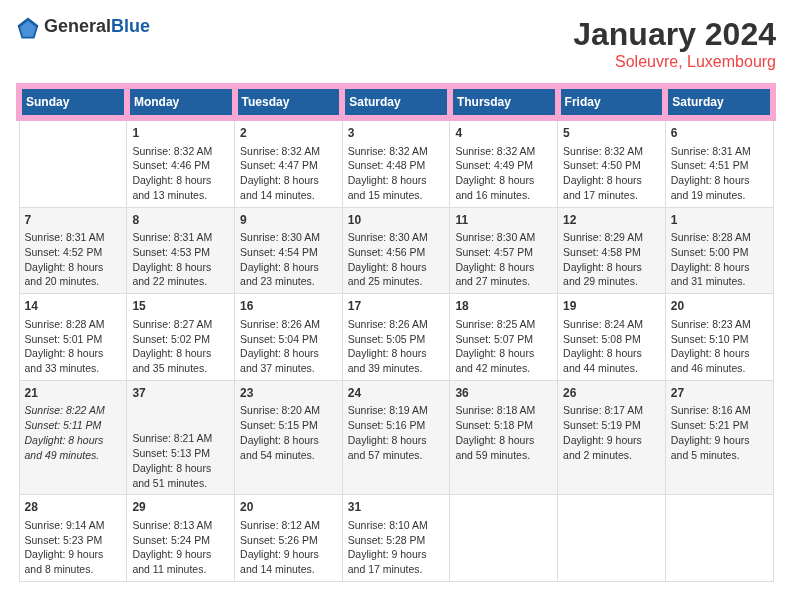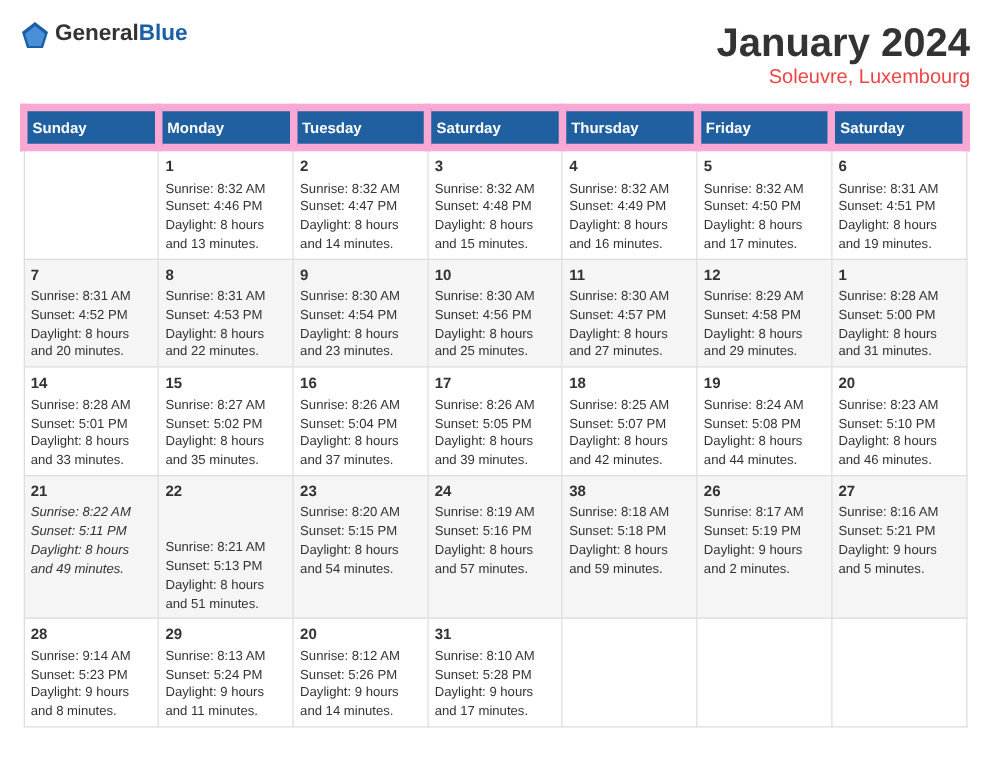--- a/index.html
+++ b/index.html
@@ -271,42 +271,42 @@
       </tr>
       <tr>
         <td>
           <span class="day-number">21</span>
           <div class="day-info" style="white-space: pre-line; font-style: italic;">Sunrise: 8:22 AM
 Sunset: 5:11 PM
 Daylight: 8 hours
 and 49 minutes.</div>
         </td>
         <td>
-          <span class="day-number">22</span>
+          <span class="day-number">37</span>
           <div class="day-info" style="white-space: pre-line; margin-top: 30px;">Sunrise: 8:21 AM
 Sunset: 5:13 PM
 Daylight: 8 hours
 and 51 minutes.</div>
         </td>
         <td>
           <span class="day-number">23</span>
           <div class="day-info" style="white-space: pre-line;">Sunrise: 8:20 AM
 Sunset: 5:15 PM
 Daylight: 8 hours
 and 54 minutes.</div>
         </td>
         <td>
           <span class="day-number">24</span>
           <div class="day-info" style="white-space: pre-line;">Sunrise: 8:19 AM
 Sunset: 5:16 PM
 Daylight: 8 hours
 and 57 minutes.</div>
         </td>
         <td>
-          <span class="day-number">38</span>
+          <span class="day-number">36</span>
           <div class="day-info" style="white-space: pre-line;">Sunrise: 8:18 AM
 Sunset: 5:18 PM
 Daylight: 8 hours
 and 59 minutes.</div>
         </td>
         <td>
           <span class="day-number">26</span>
           <div class="day-info" style="white-space: pre-line;">Sunrise: 8:17 AM
 Sunset: 5:19 PM
 Daylight: 9 hours

